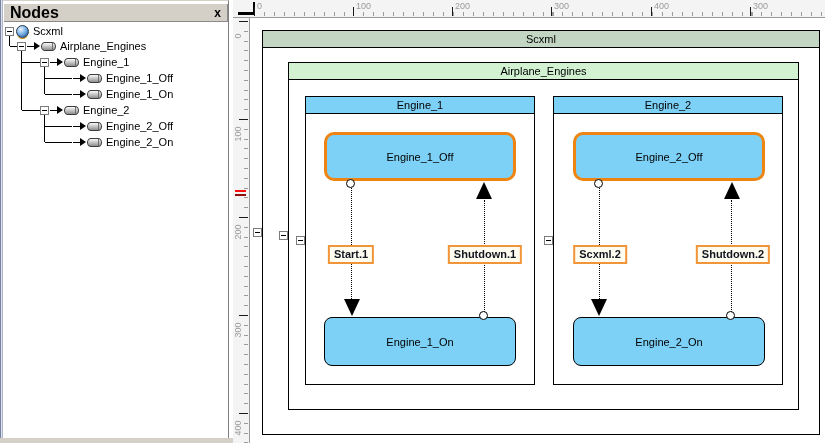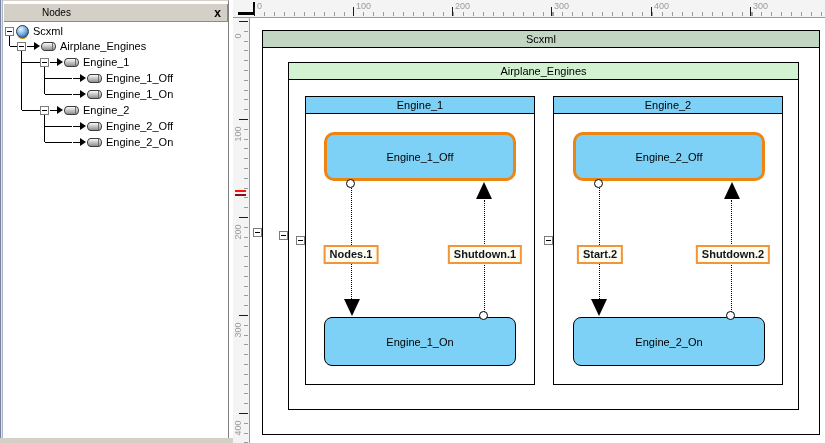--- a/index.html
+++ b/index.html
@@ -8,21 +8,21 @@
   #stage { position:relative; width:825px; height:443px; background:#fff; }
 
   
   .win-edge { position:absolute; left:0; top:0; width:3px; height:443px;
     background:linear-gradient(90deg,#76829e 1px,#dde1ec 1px 2px,#aeb6ca 2px); }
   .left-panel { position:absolute; left:0; top:0; width:229px; height:438px;
     background:#fff; border-right:1px solid #808080; border-top:1px solid #d4d0c8; }
   .panel-title { position:absolute; left:3px; top:2px; width:225px; height:19px;
     background:#d4d0c8; display:flex; align-items:center; justify-content:space-between;
     padding:0 7px; box-shadow:inset 1px 1px 0 #ffffff, inset -1px -1px 0 #8a8a8a; }
-  .panel-title .t { font-weight:normal; font-size:10px;margin-left:32px; }
+  .panel-title .t { font-weight:bold; font-size:16px; }
   .close-x { font-weight:bold; font-size:12px; line-height:1; cursor:default; }
   .tree { position:absolute; left:0; top:22px; width:227px; height:414px; background:#fff; }
   .trow { position:absolute; height:14px; display:flex; align-items:center;
     font-size:11px; white-space:nowrap; }
   .expander { position:relative; width:9px; height:9px; border:1px solid #7b7b7b;
     background:#fff; flex:none; }
   .expander::before { content:""; position:absolute; left:1px; right:1px; top:3px;
     height:1px; background:#000; }
   .arrow { position:relative; width:13px; height:9px; flex:none; margin-left:1px; }
   .arrow::before { content:""; position:absolute; left:0; top:4px; width:8px; height:1px; background:#000; }
@@ -230,35 +230,35 @@
       <span>Engine_2_Off</span>
     </div>
     <div class="state on" style="left:323px;top:299px">
       <span>Engine_2_On</span>
     </div>
 
     <div class="dline" style="left:101px;top:170px;height:111px"></div>
     <div class="ah down" style="left:94px;top:281px"></div>
     <div class="port" style="left:96px;top:161px"></div>
     <div class="translabel" style="left:101px;top:227px">
-      <span>Nodes.1</span>
+      <span>Start.1</span>
     </div>
 
     <div class="dline" style="left:234px;top:182px;height:112px"></div>
     <div class="ah up" style="left:226px;top:164px"></div>
     <div class="port" style="left:229px;top:293px"></div>
     <div class="translabel" style="left:235px;top:227px">
       <span>Shutdown.1</span>
     </div>
 
     <div class="dline" style="left:349px;top:170px;height:111px"></div>
     <div class="ah down" style="left:341px;top:281px"></div>
     <div class="port" style="left:344px;top:161px"></div>
     <div class="translabel" style="left:350px;top:227px">
-      <span>Start.2</span>
+      <span>Scxml.2</span>
     </div>
 
     <div class="dline" style="left:481px;top:182px;height:112px"></div>
     <div class="ah up" style="left:474px;top:164px"></div>
     <div class="port" style="left:476px;top:293px"></div>
     <div class="translabel" style="left:483px;top:227px">
       <span>Shutdown.2</span>
     </div>
 
   </div>

